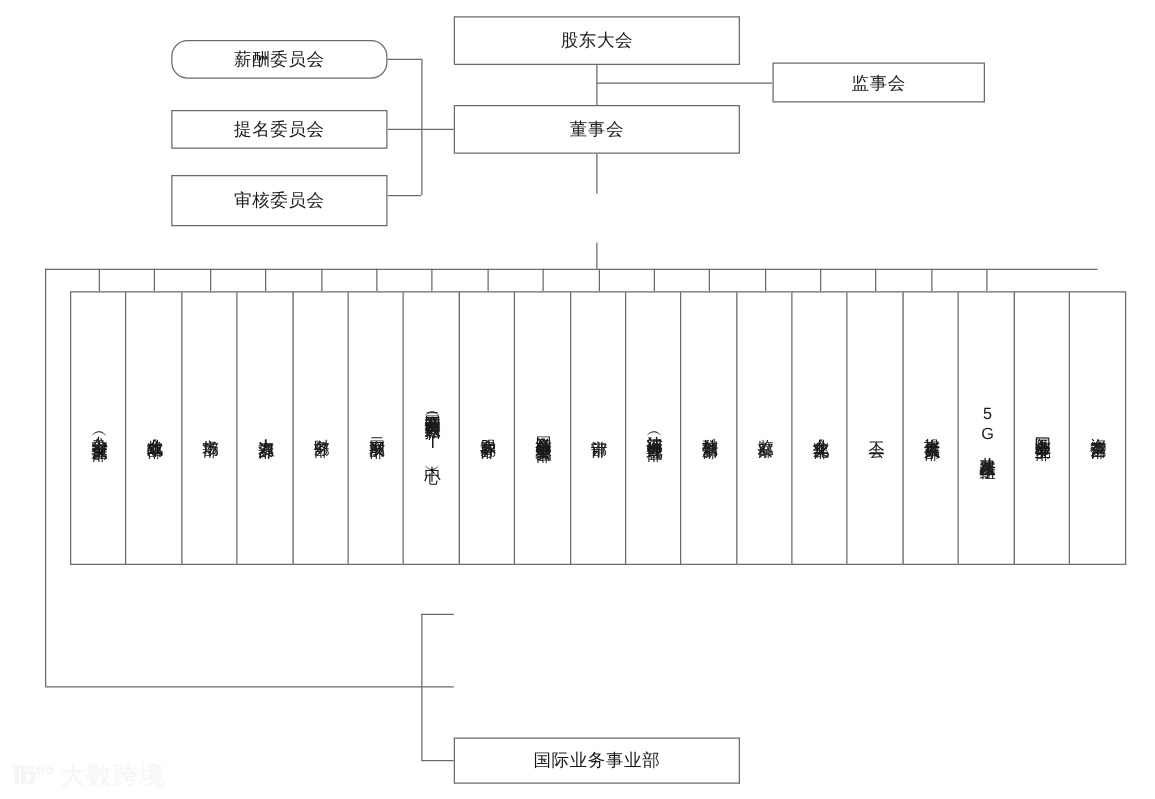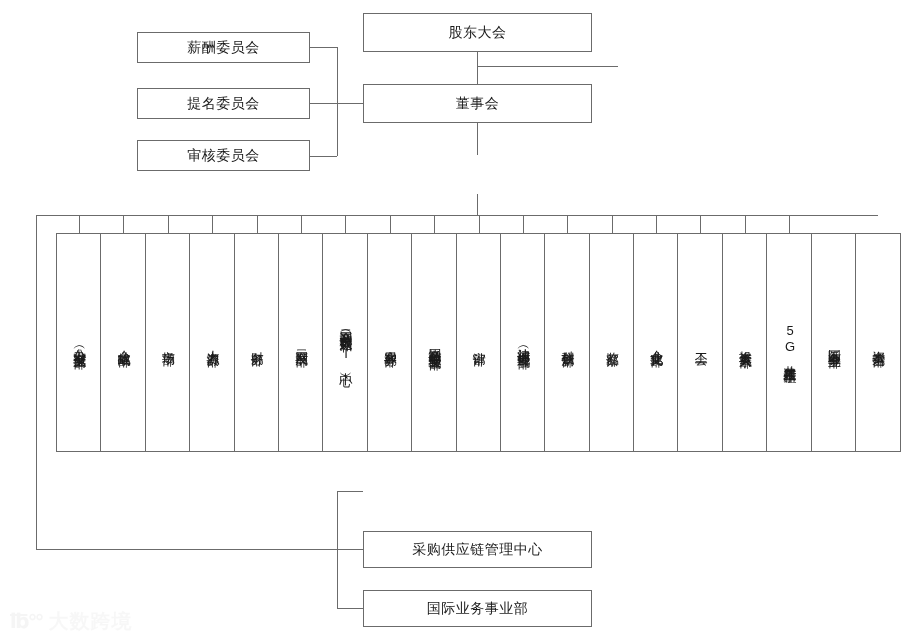--- a/index.html
+++ b/index.html
@@ -90,31 +90,34 @@
 <div id="chart-root">
 
   <div class="box h-box" style="left:363px; top:13px; width:229px; height:39px;">
     <span class="box-label">股东大会</span>
   </div>
 
   <div class="box h-box" style="left:363px; top:84px; width:229px; height:39px;">
     <span class="box-label">董事会</span>
   </div>
 
-
-
-  <div class="box h-box" style="left:137px; top:32px; width:173px; height:31px;">
+  <div class="box h-box" style="left:618px; top:50px; width:170px; height:32px;">
+    <span class="box-label">监事会</span>
+  </div>
+
+
+  <div class="box h-box" style="left:137px; top:32px; width:173px; height:31px;border-radius:13px;">
     <span class="box-label">薪酬委员会</span>
   </div>
 
   <div class="box h-box" style="left:137px; top:88px; width:173px; height:31px;">
     <span class="box-label">提名委员会</span>
   </div>
 
-  <div class="box h-box" style="left:137px; top:140px; width:173px; height:31px;">
+  <div class="box h-box" style="left:137px; top:140px; width:173px; height:41px;">
     <span class="box-label">审核委员会</span>
   </div>
 
   <div class="line v" style="left:477px; top:52px; height:32px;"></div>
 
   <div class="line v" style="left:477px; top:123px; height:32px;"></div>
 
   <div class="line h" style="left:477px; top:66px; width:141px;"></div>
 
   <div class="line v" style="left:337px; top:47px; height:109px;"></div>
@@ -222,23 +225,20 @@
 
   <div class="box v-box" style="left: 855px; top: 233px; width: 46px; height: 219px;">
     <span class="box-label">资本运营部</span>
   </div>
 
   <div class="line v" style="left:337px; top:491px; height:117px;"></div>
 
   <div class="line h" style="left:337px; top:491px; width:26px;"></div>
 
   <div class="line h" style="left:337px; top:549px; width:26px;"></div>
-  <div class="box h-box" style="left:363px; top:531px; width:229px; height:37px;">
-    <span class="box-label">采购供应链管理中心</span>
-  </div>
 
   <div class="line h" style="left:337px; top:608px; width:26px;"></div>
   <div class="box h-box" style="left:363px; top:590px; width:229px; height:37px;">
     <span class="box-label">国际业务事业部</span>
   </div>
 
   <div class="watermark">
     <span class="wm-mark">℔°°</span>
     <span class="wm-text">大数跨境</span>
   </div>

